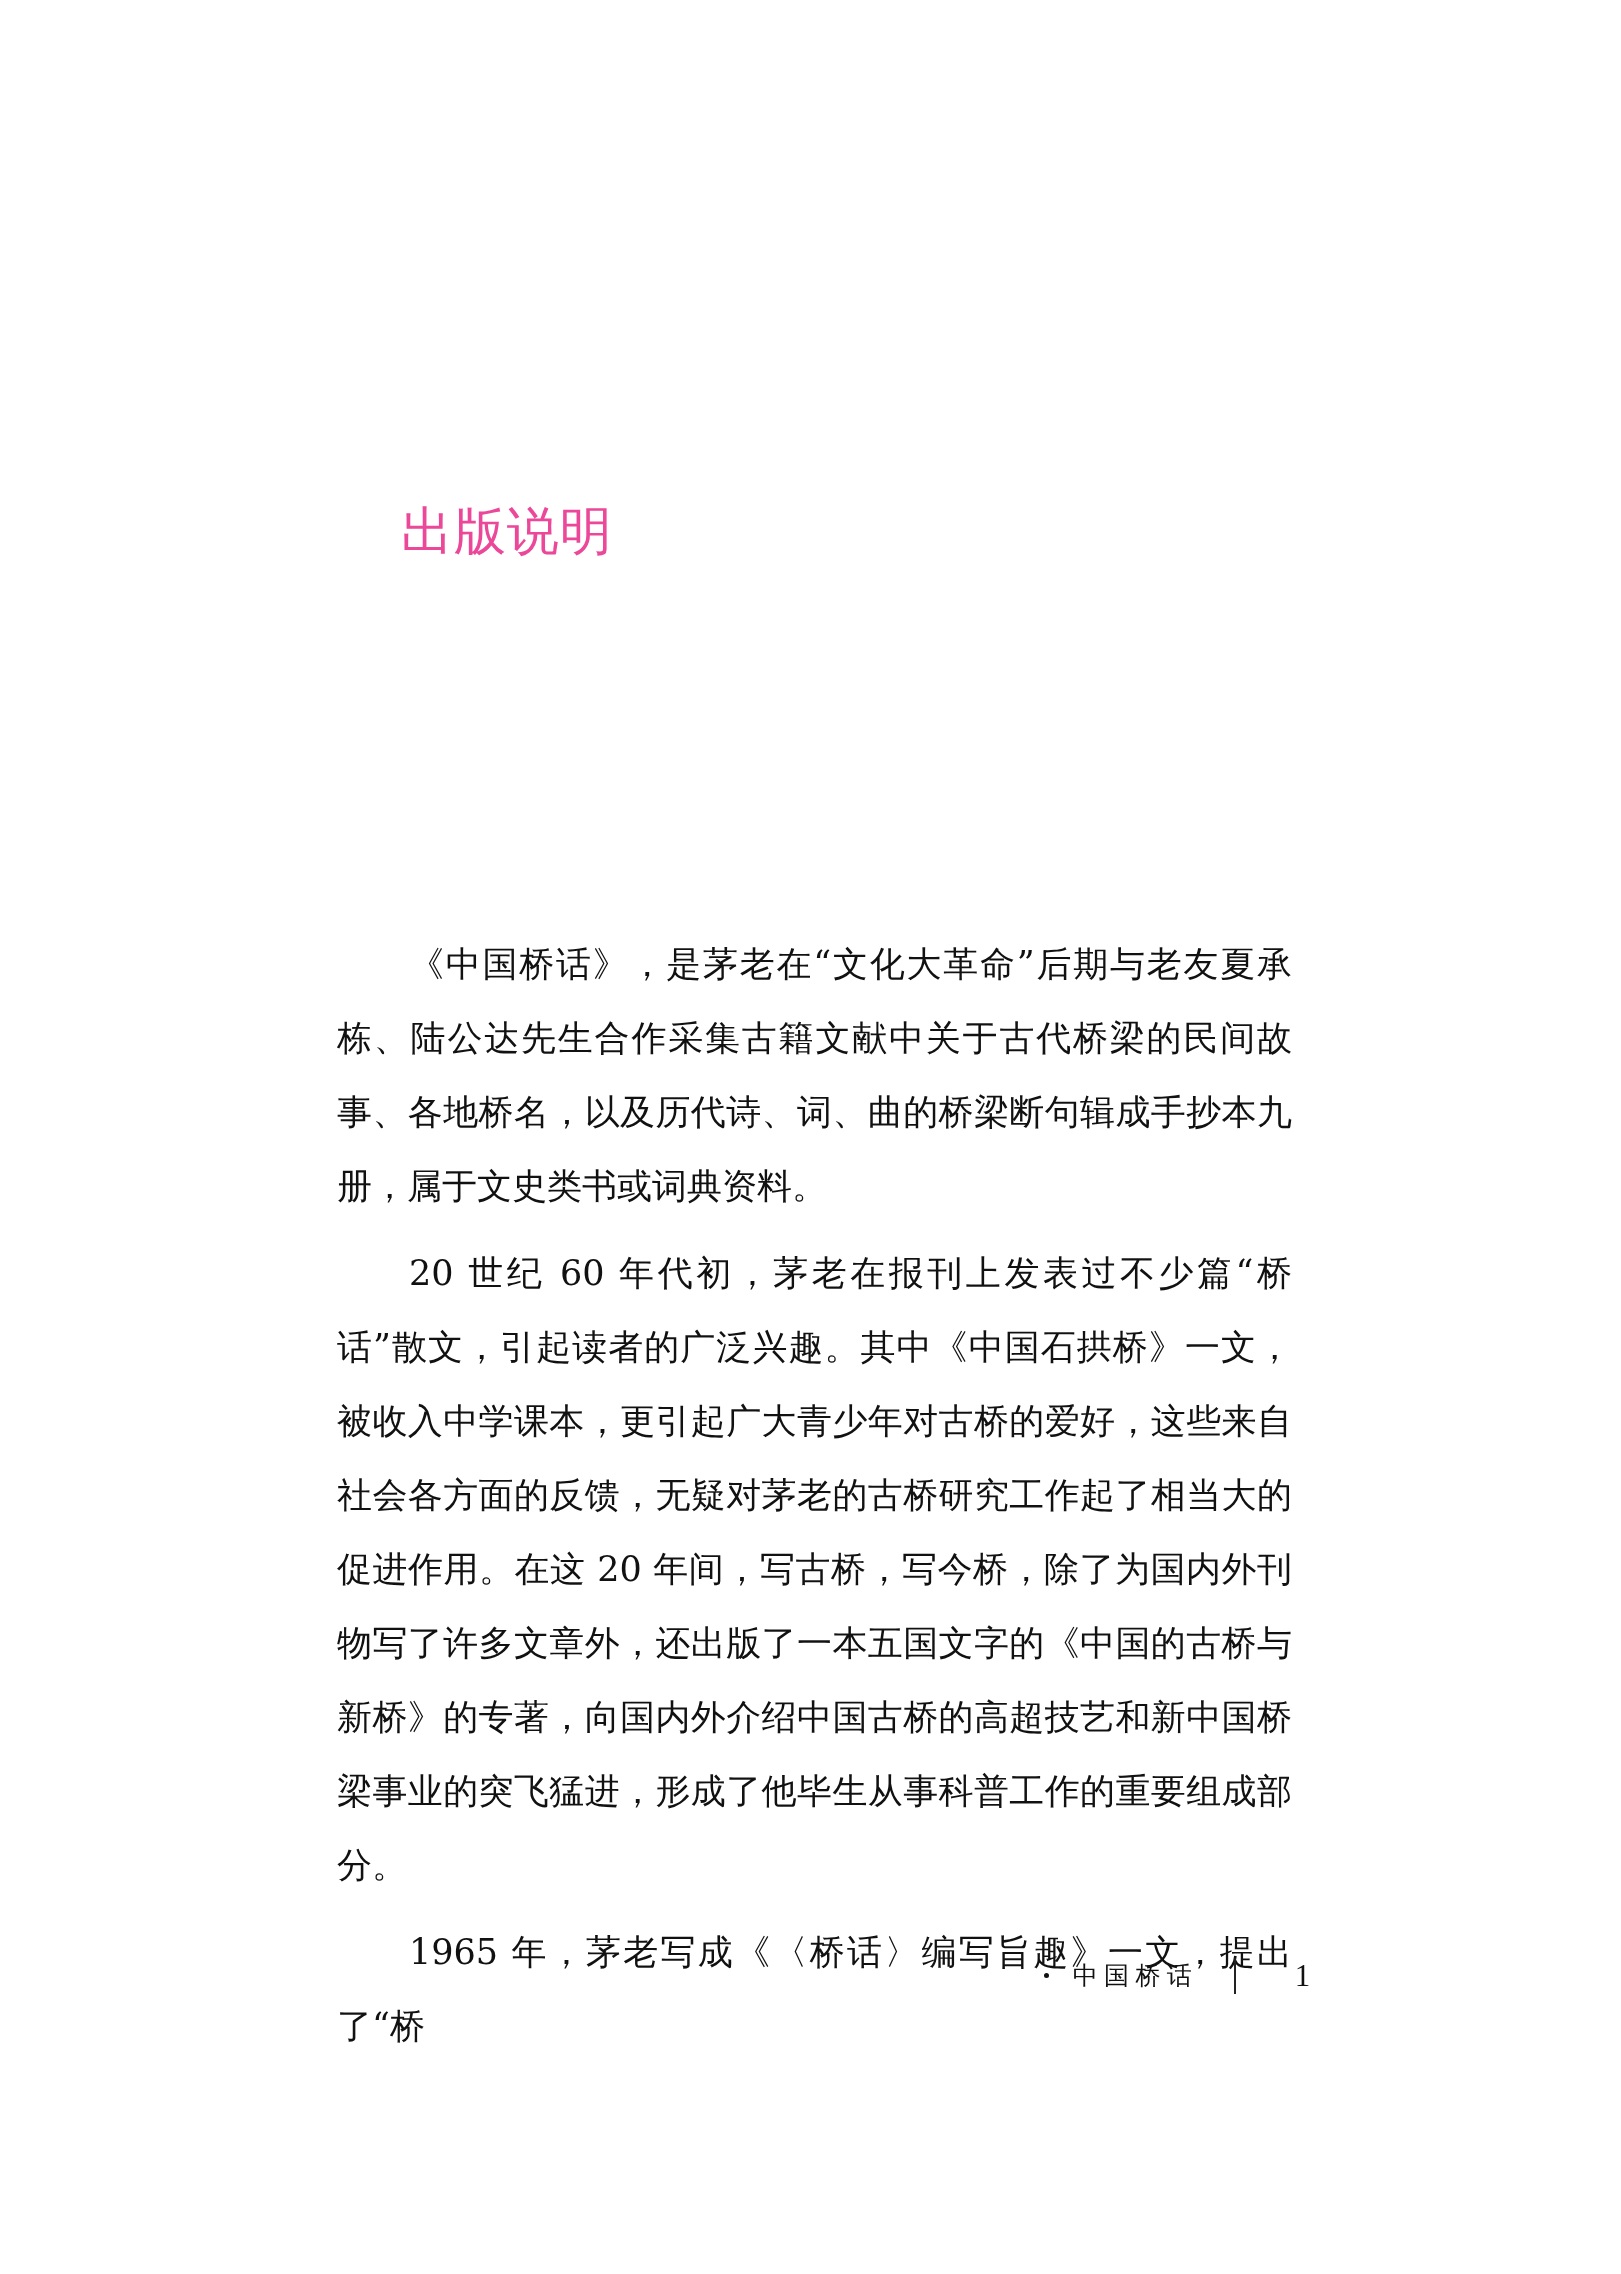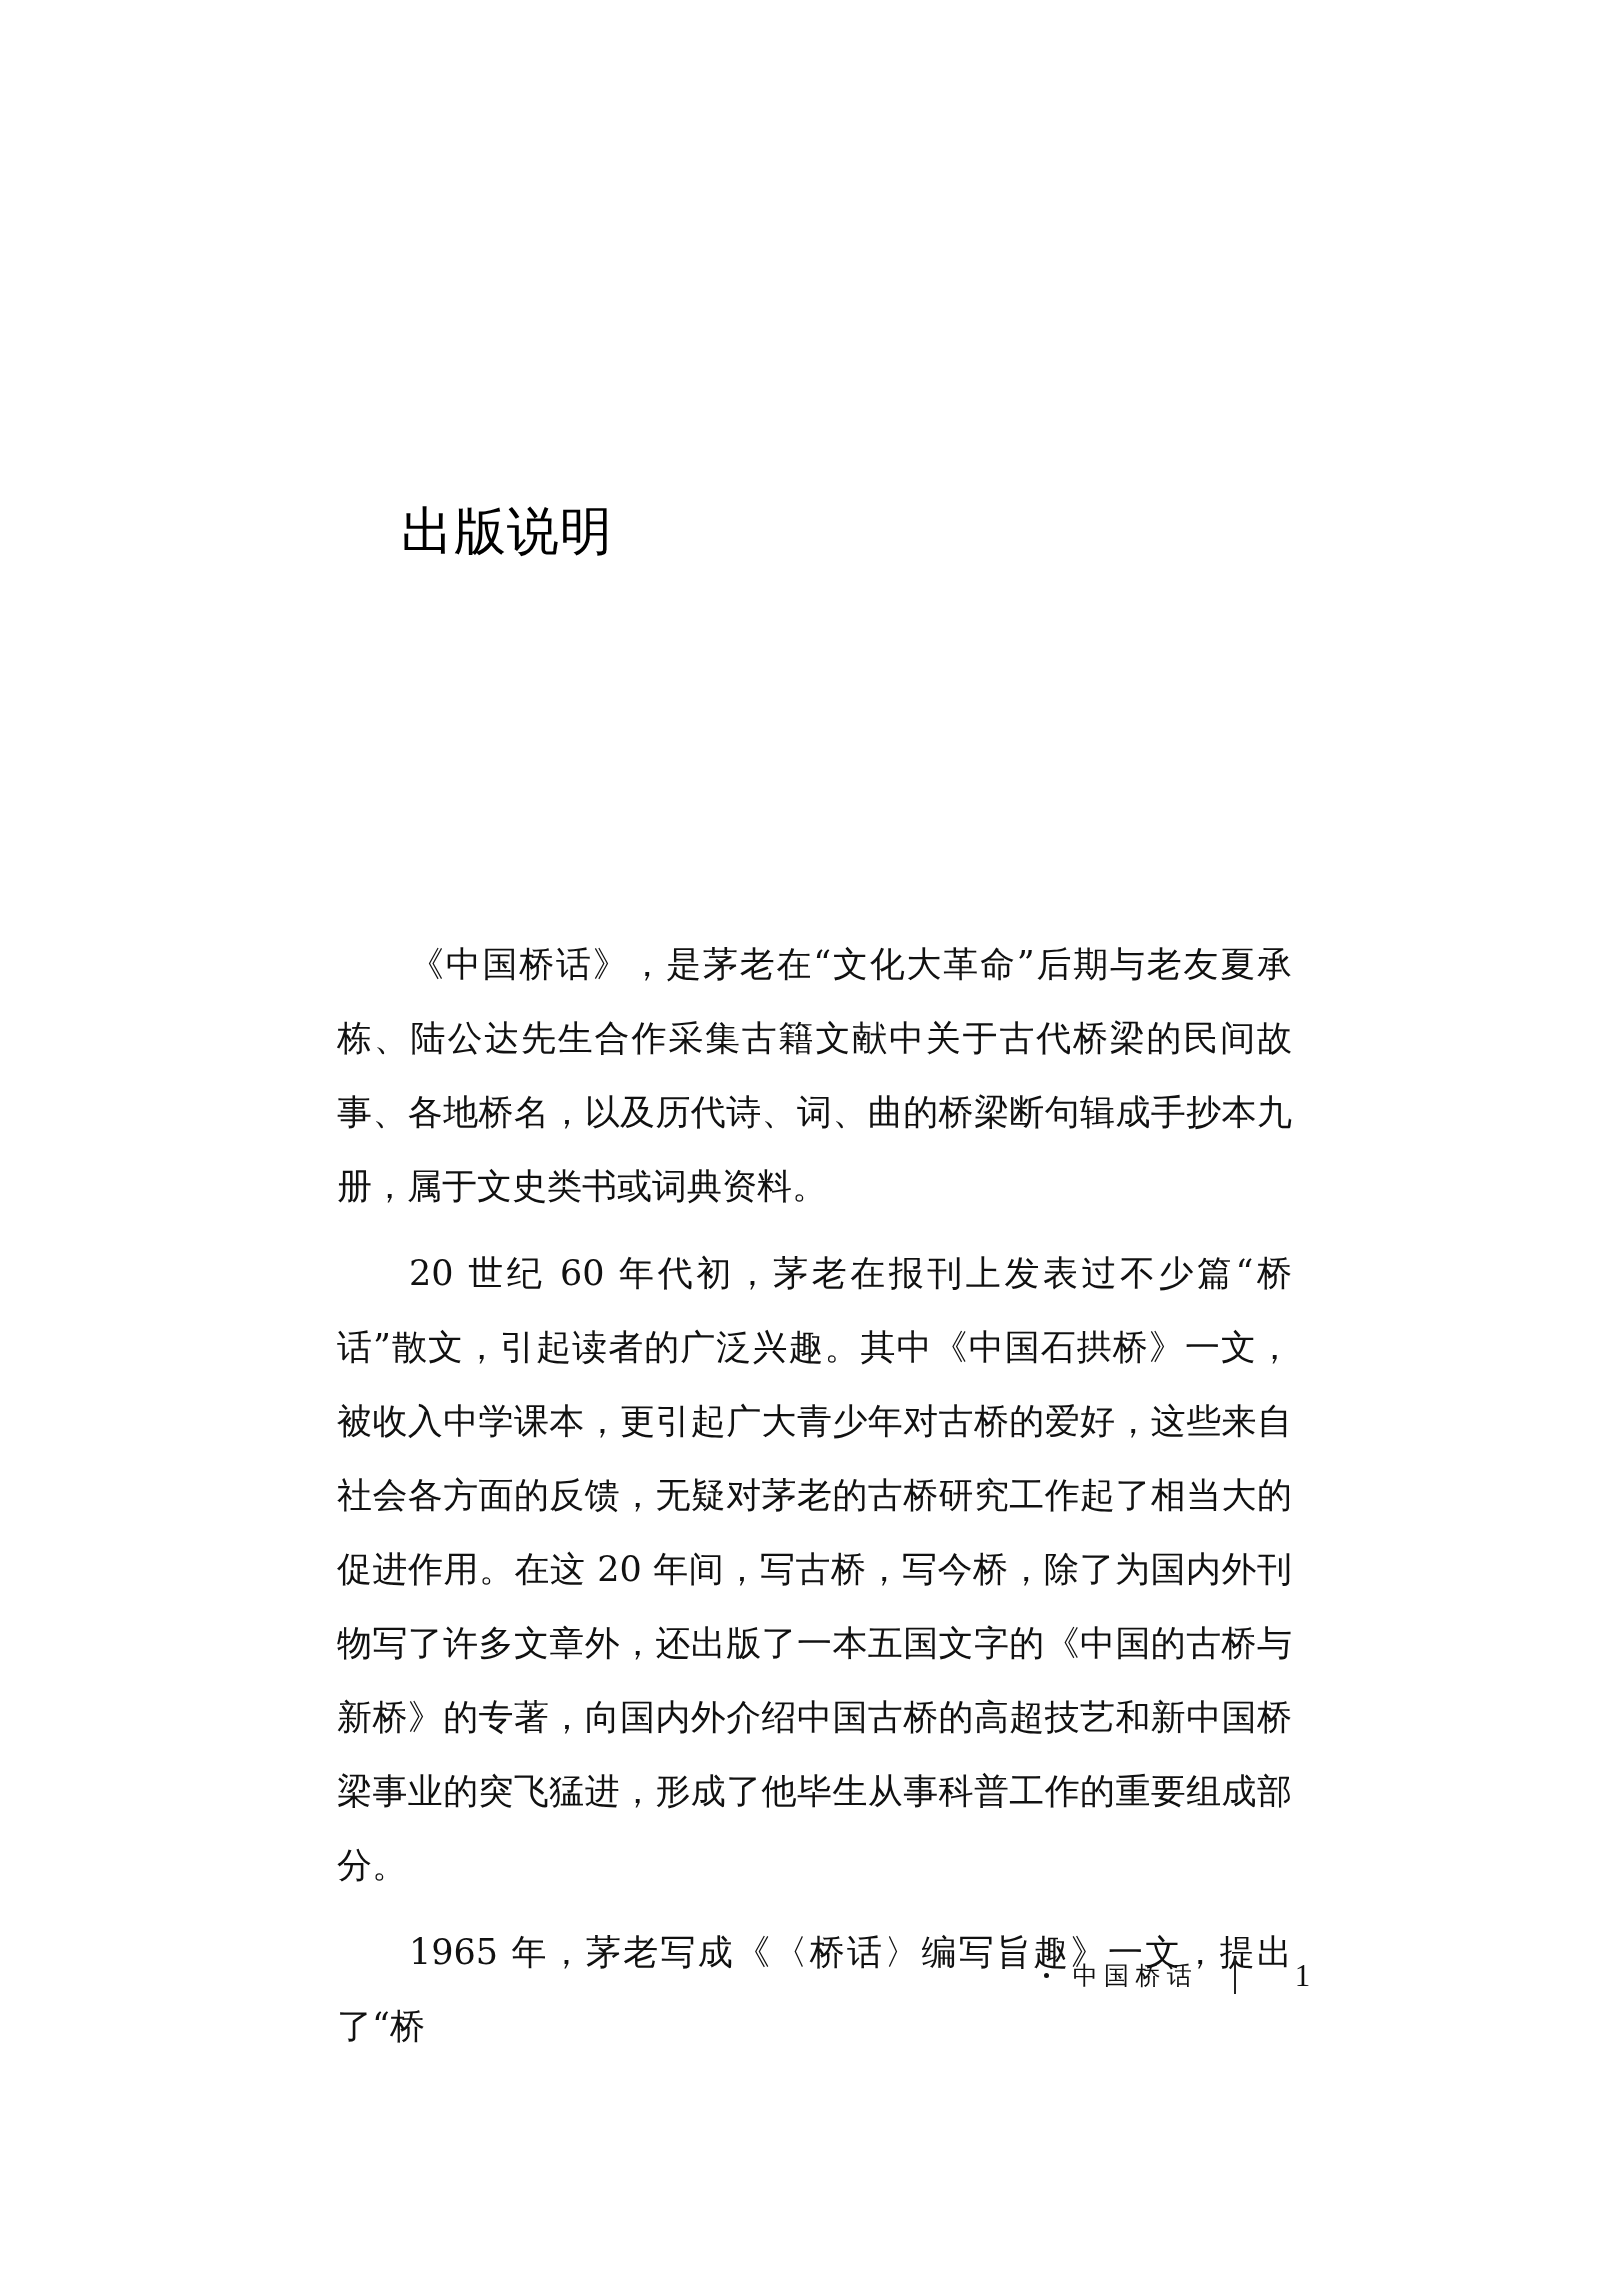--- a/index.html
+++ b/index.html
@@ -15,21 +15,21 @@
     color: #111111;
     font-family: "DejaVu Serif", "Liberation Serif", serif;
   }
   .page-title {
     position: absolute;
     left: 401px;
     top: 500px;
     font-size: 52px;
     line-height: 63px;
     letter-spacing: 0.9px;
-    color: #000000;
+    color: #ec4899;
     margin: 0;
     font-weight: normal;
   }
   .body-text {
     position: absolute;
     left: 324px;
     top: 914px;
     width: 981px;
     font-size: 35px;
     line-height: 74px;

